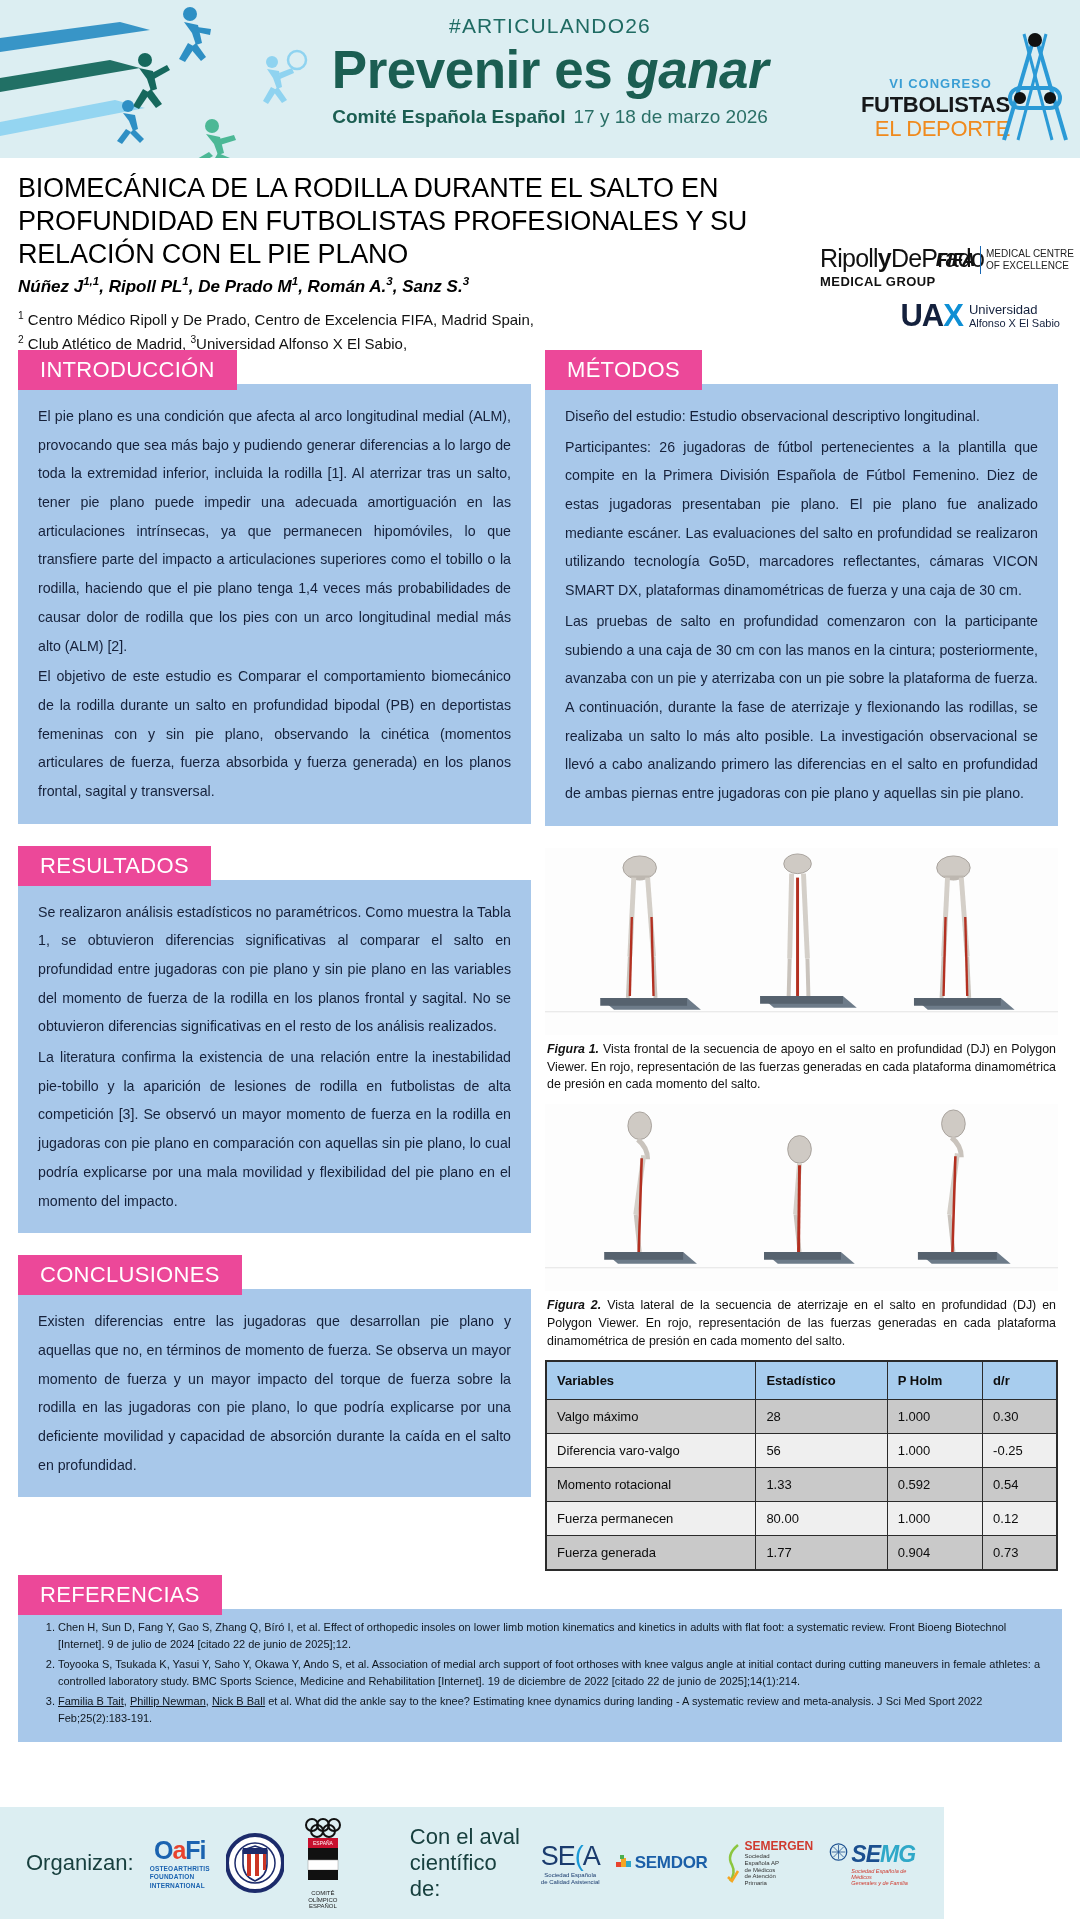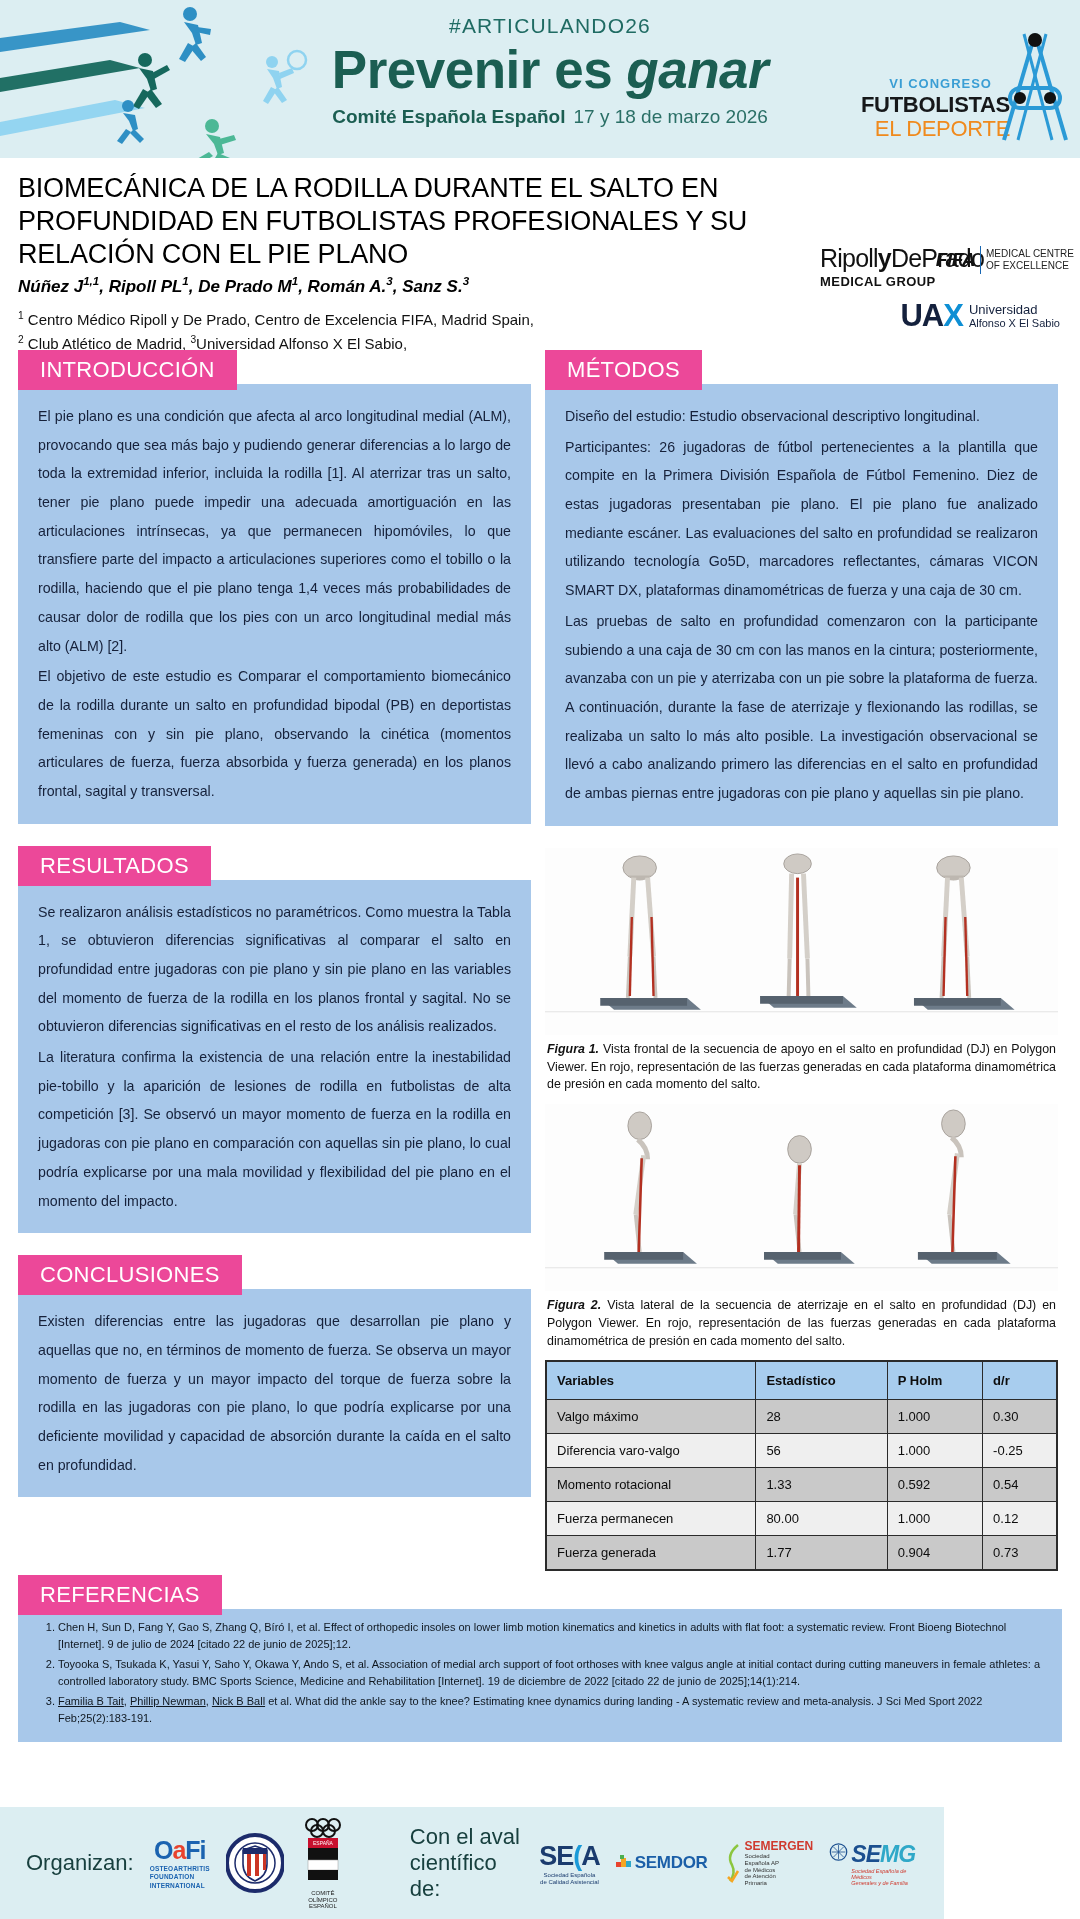--- a/index.html
+++ b/index.html
@@ -301,21 +301,21 @@
     flex-direction: column;
     align-items: center;
     justify-content: center;
   }
   .tiny { font-size: 6px; line-height: 1.15; text-align: center; }
 
   .oafi { font-size: 25px; font-weight: bold; color: #1b63b0; letter-spacing: -1px; }
   .oafi .dot { color: #e8432e; }
   .oafi-sub { font-size: 6.5px; font-weight: bold; color: #1b63b0; line-height: 1.25; letter-spacing: 0.2px; }
 
-  .seca { font-size: 27px; font-weight: bold; color: #1a3b6e; letter-spacing: -1px; }
+  .seca { font-size: 27px; font-weight: normal; color: #1a3b6e; letter-spacing: -1px; }
   .seca .c { color: #1a9ad8; }
   .semdor { font-size: 17px; font-weight: bold; color: #1b5fa8; letter-spacing: -0.3px; }
   .semergen { font-size: 12px; font-weight: bold; color: #cf3a2e; }
   .semg1 { font-size: 23px; font-weight: bold; color: #1b4f8f; letter-spacing: -1px; }
   .semg2 { color: #2fa8c8; }
   .semg-sub { font-size: 5.5px; color: #cf3a2e; }
 </style>
 </head>
 <body>
 

